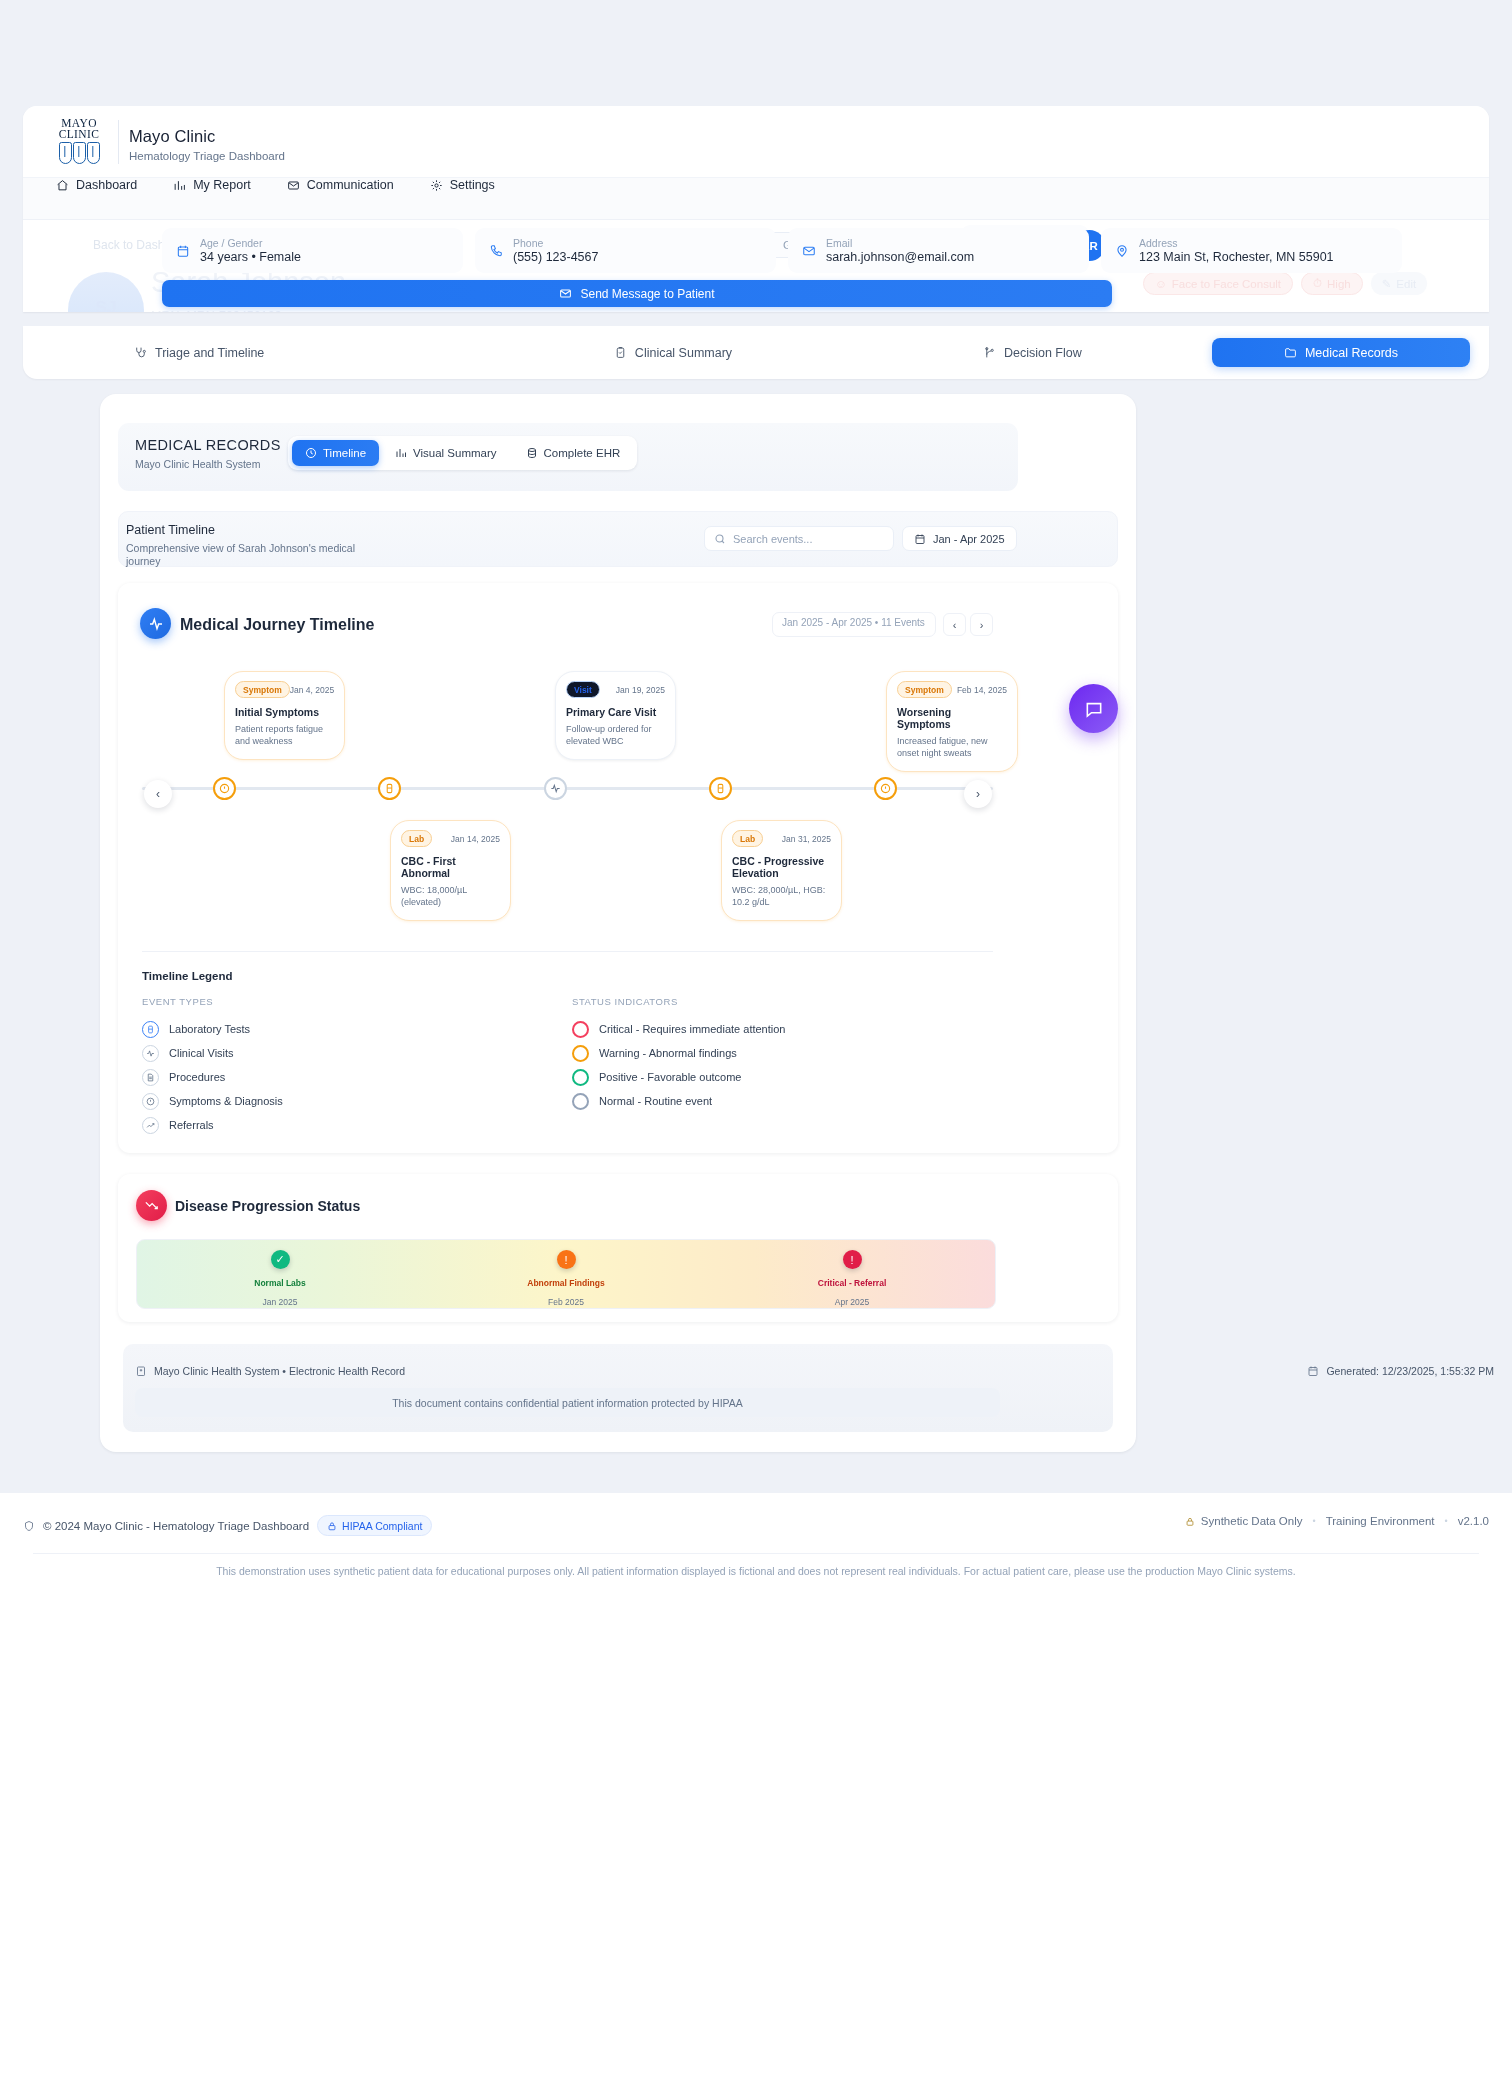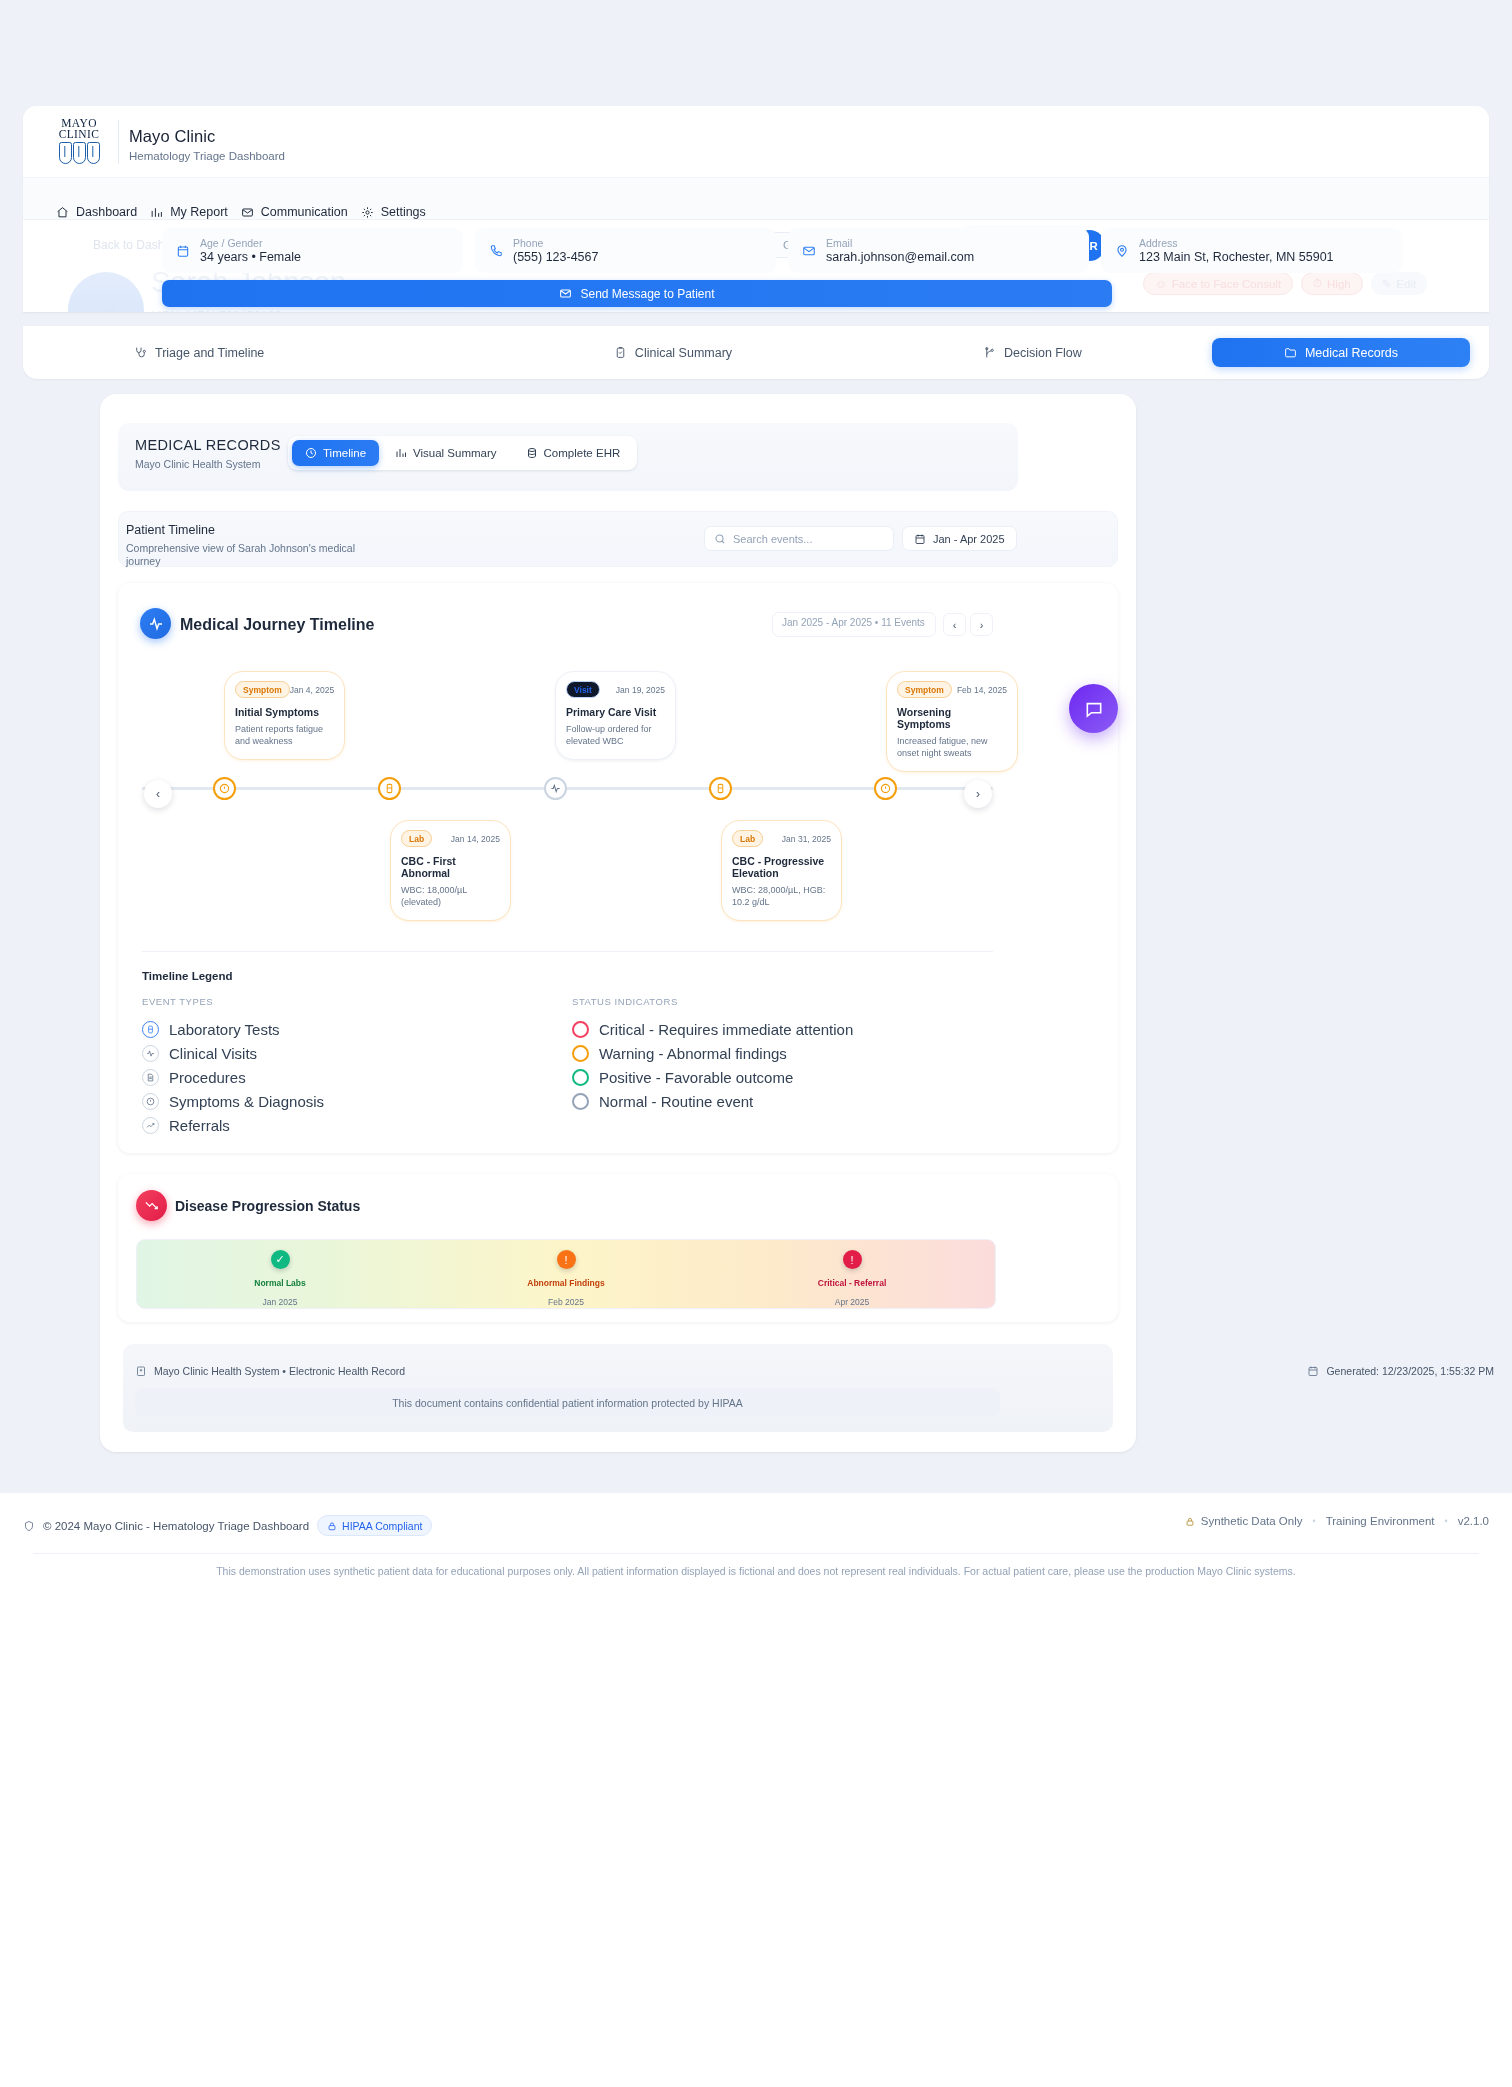--- a/index.html
+++ b/index.html
@@ -47,21 +47,21 @@
   .userbox{ position:absolute; left:938px; top:119px; width:128px; height:40px; background:#fbfcfe;
     border-radius:9px; text-align:right; padding:5px 8px 0 0;}
   .uname{ font-size:11.5px; color:#1e293b; }
   .urole{ font-size:10.5px; color:#94a3b8; margin-top:1px;}
   .avatar{ position:absolute; left:1051px; top:124px; width:31px;height:31px;border-radius:50%;
     background:#1f73f1; color:#fff; font-size:11.5px; font-weight:700; display:flex;align-items:center;justify-content:center;}
   .chev{ position:absolute; left:1091px; top:132px; color:#94a3b8; font-size:11px; }
 
   
   .nav{ position:absolute; left:0; top:71px; width:100%; height:43px; background:#fafbfd; border-top:1px solid #f1f4f9;
-     border-bottom:1px solid #eef1f7; display:flex; align-items:flex-end; padding-left:33px; gap:13px;}
+     border-bottom:1px solid #eef1f7; display:flex; align-items:flex-start; padding-left:33px; gap:36px;}
   .nav .item{ display:flex; align-items:center; gap:7px; font-size:12.5px; color:#1e293b; }
   .nav .item svg{ display:block; }
 
   
   .inforow{ position:absolute; left:139px; top:122px; width:1240px; display:flex; gap:12px;}
   .icard{ flex:1; height:45px; background:#fbfcfe; border-radius:9px; display:flex; align-items:center; gap:10px; padding:0 14px;}
   .icard .ilab{ font-size:10.5px; color:#94a3b8; }
   .icard .ival{ font-size:12.5px; color:#1e293b; margin-top:1px; line-height:14px;}
   .sendbtn{ position:absolute; left:139px; top:174px; width:950px; height:27px; border-radius:7px;
     background:linear-gradient(90deg,#1f73f1,#2b7cf3); color:#fff; font-size:12px;
@@ -138,21 +138,21 @@
   .evtitle{ font-size:10.5px; font-weight:700; color:#1e293b; margin-top:8px; line-height:12px;}
   .evdesc{ font-size:9px; color:#64748b; margin-top:6px; line-height:11.5px;}
 
   
   .legdiv{ position:absolute; left:142px; top:951px; width:851px; height:1px; background:#eef1f7;}
   .legtitle{ position:absolute; left:142px; top:970px; font-size:11.5px; font-weight:700; color:#1e293b;}
   .legcolA{ position:absolute; left:142px; top:996px; width:380px;}
   .legcolB{ position:absolute; left:572px; top:996px; width:420px;}
   .legh{ font-size:9.5px; color:#94a3b8; letter-spacing:.55px; margin-bottom:10px;}
   .legrow{ display:flex; align-items:center; gap:10px; height:24px;}
-  .legrow .lt{ font-size:15px; color:#334155;}
+  .legrow .lt{ font-size:11px; color:#334155;}
   .lic{ width:17px;height:17px;border-radius:50%; border:1.4px solid #cbd5e1; display:flex;align-items:center;justify-content:center;}
   .lic.blue{ border-color:#3b82f6; }
   .ldot{ width:17px;height:17px;border-radius:50%; border:2px solid #cbd5e1; background:#fff;}
   .ldot.crit{ border-color:#f43f5e;} .ldot.warn{ border-color:#f59e0b;}
   .ldot.pos{ border-color:#10b981;} .ldot.norm{ border-color:#94a3b8;}
 
   
   .dpcard{ position:absolute; left:118px; top:1174px; width:1000px; height:148px; background:#fff; border-radius:12px;
      box-shadow:0 1px 4px rgba(15,23,42,.07);}
   .dpicon{ position:absolute; left:136px; top:1190px; width:31px;height:31px;border-radius:50%;

